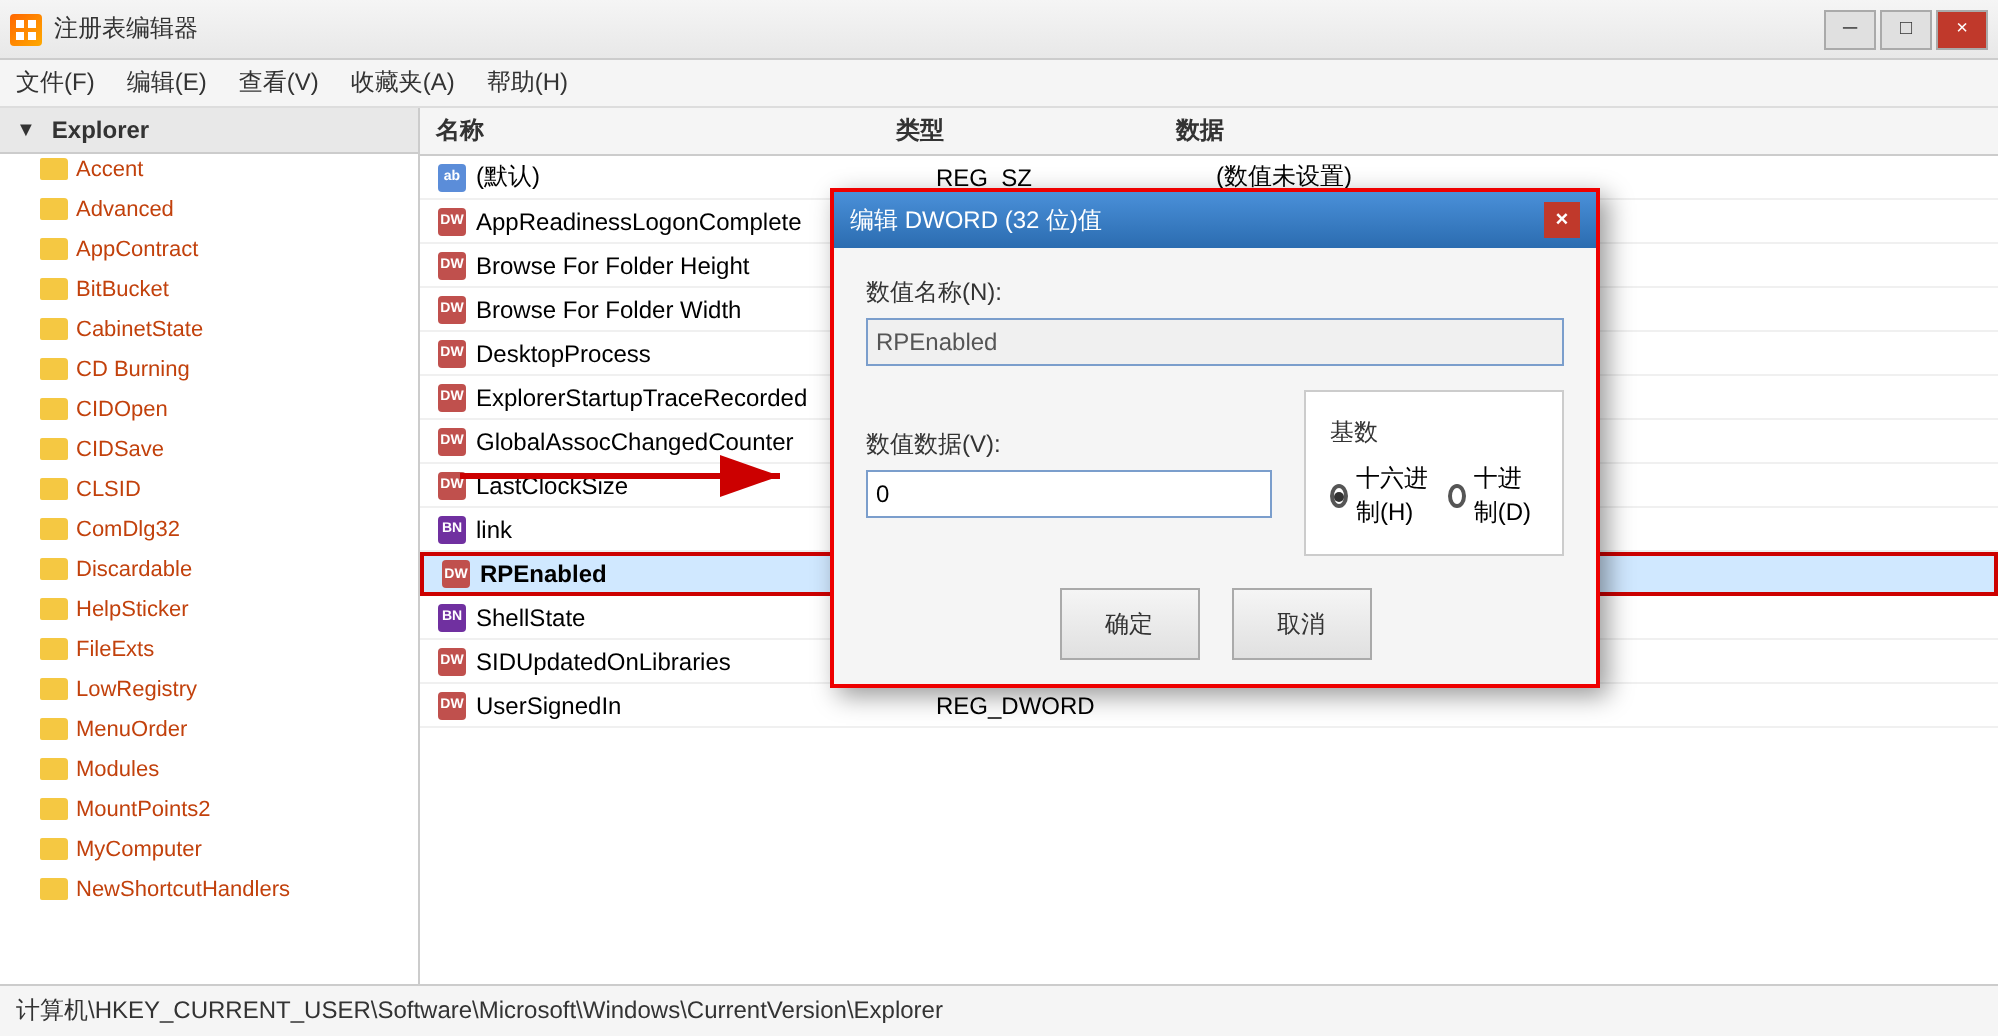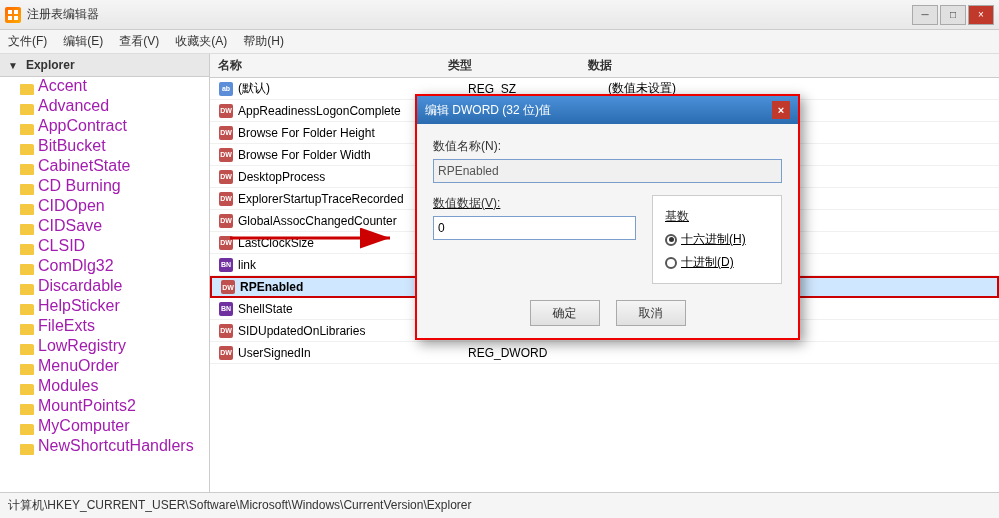--- a/index.html
+++ b/index.html
@@ -87,25 +87,25 @@
     
     .sidebar {
       width: 210px;
       border-right: 1px solid #ccc;
       overflow-y: auto;
       background: white;
     }
     .sidebar-item {
       padding: 2px 4px 2px 12px;
       cursor: pointer;
-      font-size: 16px;
-      color: #a21caf;
+      font-size: 11px;
+      color: #c2410c;
       white-space: nowrap;
       display: flex;
-      align-items: flex-end;
+      align-items: flex-start;
       gap: 4px;
       height: 20px;
     }
     .sidebar-item .folder-icon {
       width: 14px;
       height: 11px;
       background: #f5c842;
       border-radius: 1px 2px 1px 1px;
       display: inline-block;
       position: relative;
@@ -254,40 +254,39 @@
       border: 1px solid #7b9ecc;
       padding: 2px 4px;
       font-size: 12px;
       background: white;
       margin-bottom: 12px;
       outline: none;
     }
     .dialog-row {
       display: flex;
       gap: 16px;
-      align-items: flex-start;
-      text-decoration: underline;
+      align-items: center;
     }
     .dialog-value-area {
       flex: 1;
     }
     .dialog-base-area {
       width: 130px;
       border: 1px solid #ccc;
       padding: 12px;
       background: white;
     }
     .dialog-base-title {
       font-size: 12px;
       color: #333;
       margin-bottom: 6px;
     }
     .radio-group {
       display: flex;
-      flex-direction: column;
+      flex-direction: row;
       gap: 6px;
     }
     .radio-item {
       display: flex;
       align-items: center;
       gap: 4px;
       font-size: 12px;
       cursor: pointer;
     }
     .radio-dot {
@@ -307,21 +306,21 @@
       border-radius: 50%;
     }
     .dialog-buttons {
       display: flex;
       justify-content: center;
       gap: 16px;
       margin-top: 16px;
     }
     .dialog-btn {
       width: 70px;
-      height: 26px;
+      height: 36px;
       border: 1px solid #aaa;
       background: linear-gradient(to bottom, #f5f5f5, #e0e0e0);
       cursor: pointer;
       font-size: 12px;
       color: #333;
     }
 
     
     .arrow-overlay {
       position: absolute;

